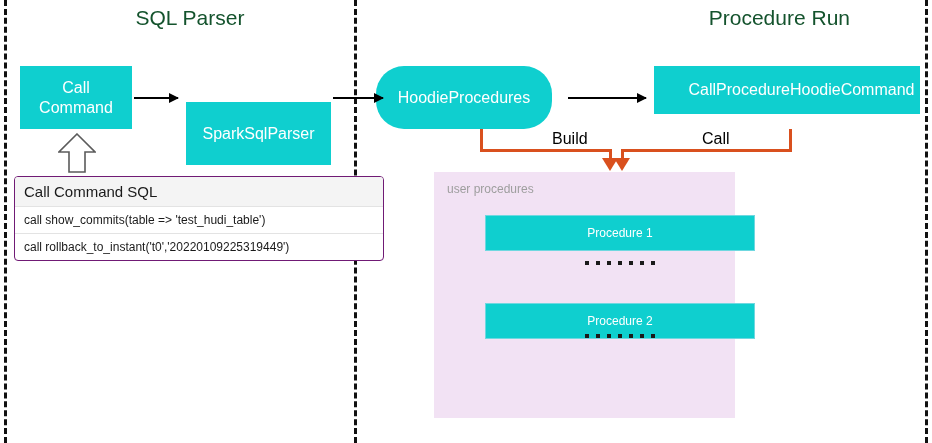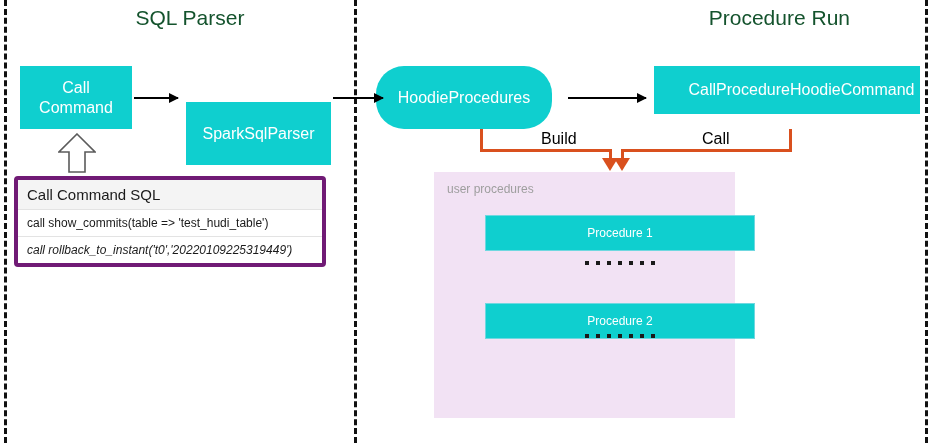--- a/index.html
+++ b/index.html
@@ -88,40 +88,40 @@
     top: 133px;
     width: 38px;
     height: 40px;
   }
 
   
   #sql-table {
     position: absolute;
     left: 14px;
     top: 176px;
-    width: 312px;
-    border: 4px solid #701a75;
+    width: 370px;
+    border: 1px solid #701a75;
     border-radius: 4px;
     box-sizing: border-box;
     background: #ffffff;
     overflow: hidden;
   }
   .sql-row {
     box-sizing: border-box;
     padding: 6px 9px;
     font-size: 12px;
     color: #1a1a1a;
     white-space: nowrap;
     border-bottom: 1px solid #e3e3e3;
   }
   .sql-row.header {
     background: #f4f4f4;
     font-size: 15px;
   }
-  .sql-row:last-child { border-bottom: none; font-style: italic; }
+  .sql-row:last-child { border-bottom: none; }
 
   
   .orange-line {
     position: absolute;
     background: #d9501e;
   }
   .orange-v { width: 3px; }
   .orange-h { height: 3px; }
   .orange-arrowhead {
     position: absolute;
@@ -235,21 +235,21 @@
   <div id="sql-table">
     <div class="sql-row header">Call Command SQL</div>
     <div class="sql-row">call show_commits(table =&gt; 'test_hudi_table')</div>
     <div class="sql-row">call rollback_to_instant('t0','20220109225319449')</div>
   </div>
 
   <div class="orange-line orange-v" style="left:480px; top:129px; height:23px;"></div>
   <div class="orange-line orange-h" style="left:480px; top:149px; width:132px;"></div>
   <div class="orange-line orange-v" style="left:609px; top:149px; height:12px;"></div>
   <div class="orange-arrowhead" style="left:602px; top:158px;"></div>
-  <div class="edge-label" style="left:536px; top:130px;">Build</div>
+  <div class="edge-label" style="left:547px; top:130px;">Build</div>
 
   <div class="orange-line orange-v" style="left:789px; top:129px; height:23px;"></div>
   <div class="orange-line orange-h" style="left:621px; top:149px; width:171px;"></div>
   <div class="orange-line orange-v" style="left:621px; top:149px; height:12px;"></div>
   <div class="orange-arrowhead" style="left:614px; top:158px;"></div>
   <div class="edge-label" style="left:697px; top:130px;">Call</div>
 
   <div id="procedures-panel">
     <div id="procedures-panel-label">user procedures</div>
 

